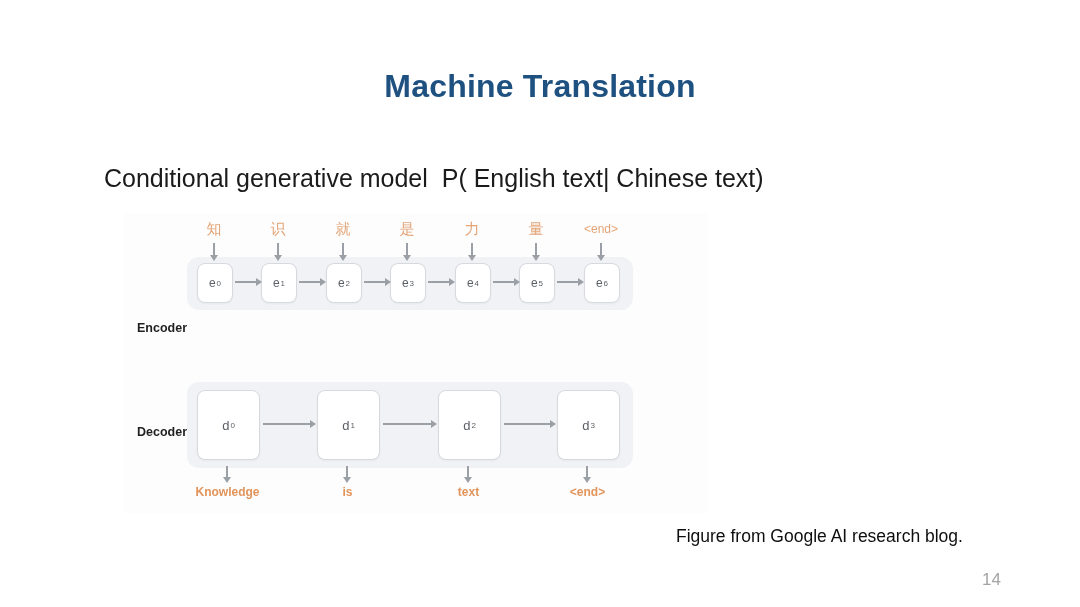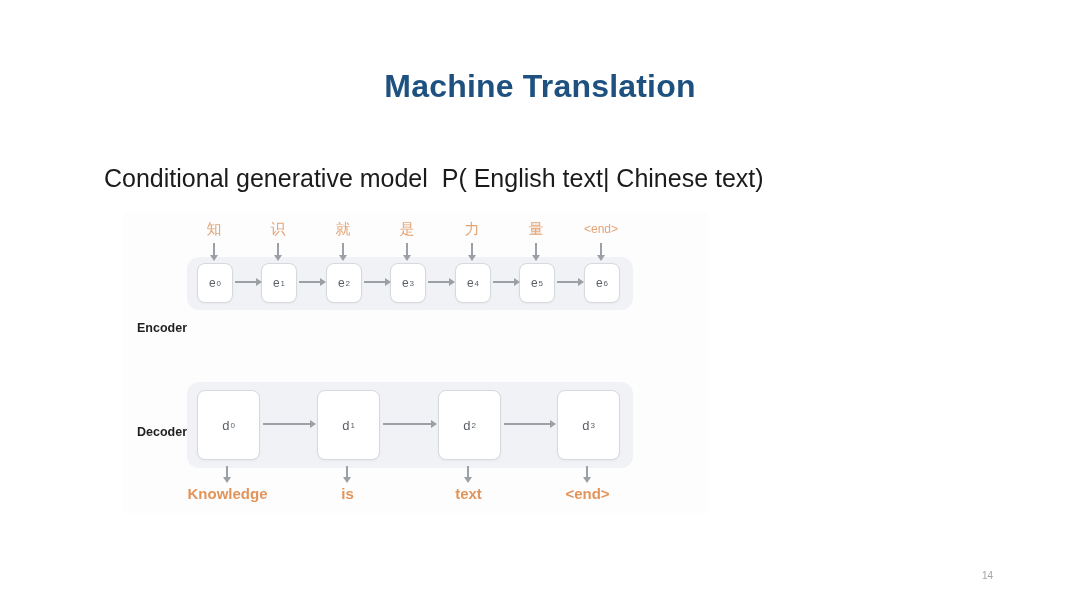--- a/index.html
+++ b/index.html
@@ -27,37 +27,37 @@
   .enc-cell{top:44px;left:15px;width:34px;height:38px;font-size:12px;}
   .dec-cell{top:0;left:10px;width:61px;height:68px;font-size:13px;}
 
   .enc-slot{position:absolute;top:6px;width:64px;height:82px;}
   .dec-slot{position:absolute;top:177px;width:81px;height:120px;}
 
   .cn-char{position:absolute;top:0;left:0;width:100%;text-align:center;
            font-size:15px;color:#e3a476;line-height:20px;
            font-family:"Liberation Sans","DejaVu Sans",sans-serif;}
   .dec-word{position:absolute;top:95px;left:0;width:100%;text-align:center;
-            font-size:15px;font-weight:bold;color:#e2945a;}
+            font-size:12px;font-weight:bold;color:#e2945a;}
 
   
   .v-arrow{position:absolute;width:2px;background:#9aa0a6;}
   .v-arrow::after{content:"";position:absolute;left:-3px;bottom:-5px;
      border-left:4px solid transparent;border-right:4px solid transparent;
      border-top:6px solid #9aa0a6;}
   .enc-v{top:24px;left:31px;height:13px;}
   .dec-v{top:76px;left:39px;height:12px;}
 
   .h-arrow{position:absolute;height:2px;background:#9aa0a6;}
   .h-arrow::after{content:"";position:absolute;right:-5px;top:-3px;
      border-top:4px solid transparent;border-bottom:4px solid transparent;
      border-left:6px solid #9aa0a6;}
 
   .caption{position:absolute;left:676px;top:526px;font-size:17.5px;color:#0e0e0e;}
-  .page-num{position:absolute;left:982px;top:570px;font-size:10px;color:#a4a4a4;}
+  .page-num{position:absolute;left:982px;top:570px;font-size:17px;color:#a4a4a4;}
 </style>
 </head>
 <body>
 
 <div class="slide">
 
   <div class="title">Machine Translation</div>
   <div class="subtitle">Conditional generative model  P( English text| Chinese text)</div>
 
   <div class="figure">
@@ -164,15 +164,16 @@
       <div class="v-arrow dec-v"></div>
       <div class="dec-word">&lt;end&gt;</div>
     </div>
 
     <div class="h-arrow" style="left:140px;top:210px;width:48px"></div>
     <div class="h-arrow" style="left:260px;top:210px;width:49px"></div>
     <div class="h-arrow" style="left:381px;top:210px;width:47px"></div>
 
   </div>
 
+  <div class="caption">Figure from Google AI research blog.</div>
   <div class="page-num">14</div>
 
 </div>
 
 </body></html>

